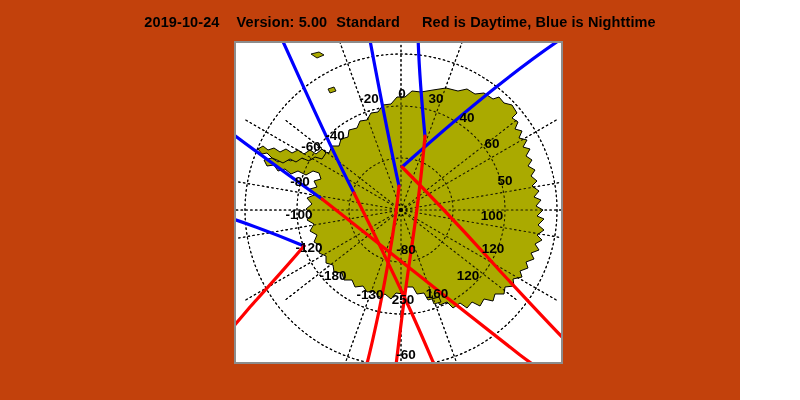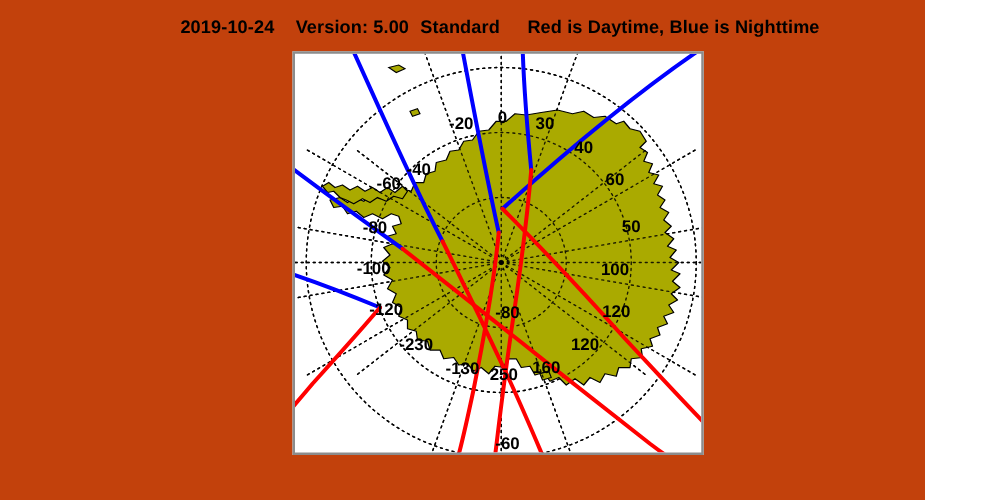--- a/index.html
+++ b/index.html
@@ -188,21 +188,21 @@
     <div class="glabel" style="left:200px;top:56px;">30</div>
     <div class="glabel" style="left:231px;top:75px;text-align:center;">40</div>
     <div class="glabel" style="left:256px;top:101px;">60</div>
     <div class="glabel" style="left:269px;top:138px;">50</div>
     <div class="glabel" style="left:256px;top:173px;">100</div>
     <div class="glabel" style="left:257px;top:190px;margin-top:16px;">120</div>
     <div class="glabel" style="left:232px;top:233px;">120</div>
     <div class="glabel" style="left:201px;top:251px;">160</div>
     <div class="glabel" style="left:167px;top:257px;">250</div>
     <div class="glabel" style="left:134px;top:252px;">-130</div>
-    <div class="glabel" style="left:97px;top:233px;">-230</div>
+    <div class="glabel" style="left:97px;top:233px;">-180</div>
     <div class="glabel" style="left:73px;top:205px;">-120</div>
     <div class="glabel" style="left:63px;top:172px;">-100</div>
     <div class="glabel" style="left:64px;top:139px;">-80</div>
     <div class="glabel" style="left:75px;top:104px;">-60</div>
     <div class="glabel" style="left:99px;top:93px;">-40</div>
 
     <div class="glabel" style="left:170px;top:207px;">-80</div>
     <div class="glabel" style="left:170px;top:312px;">-60</div>
   </div>
 

